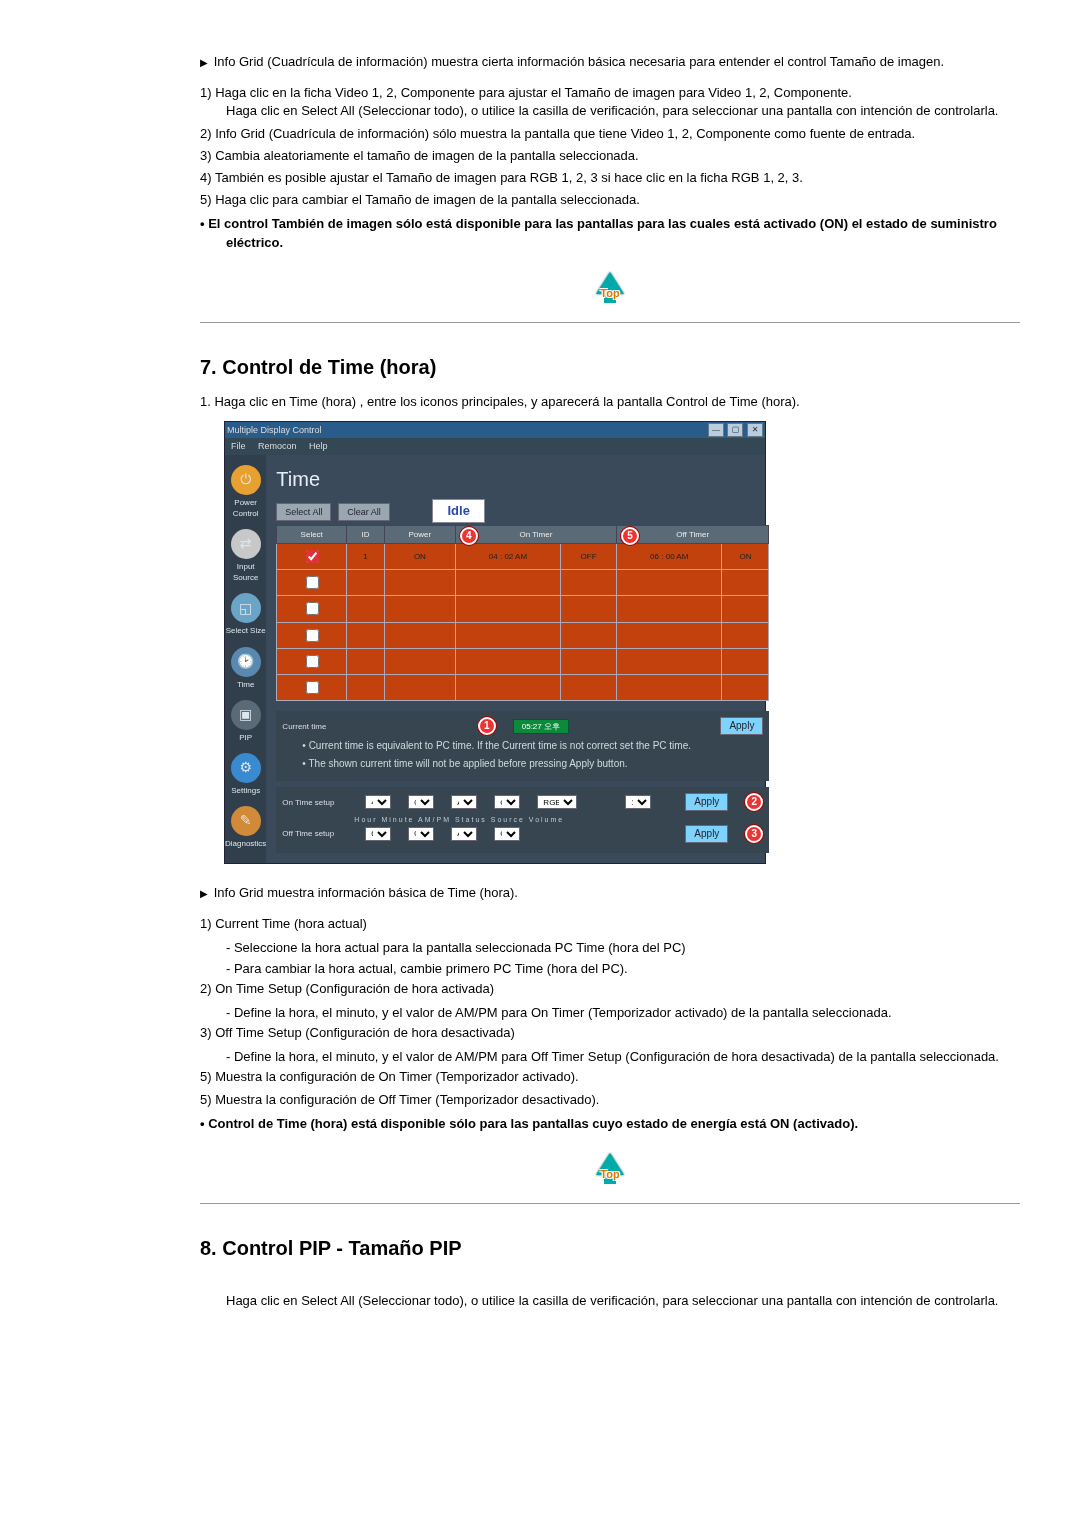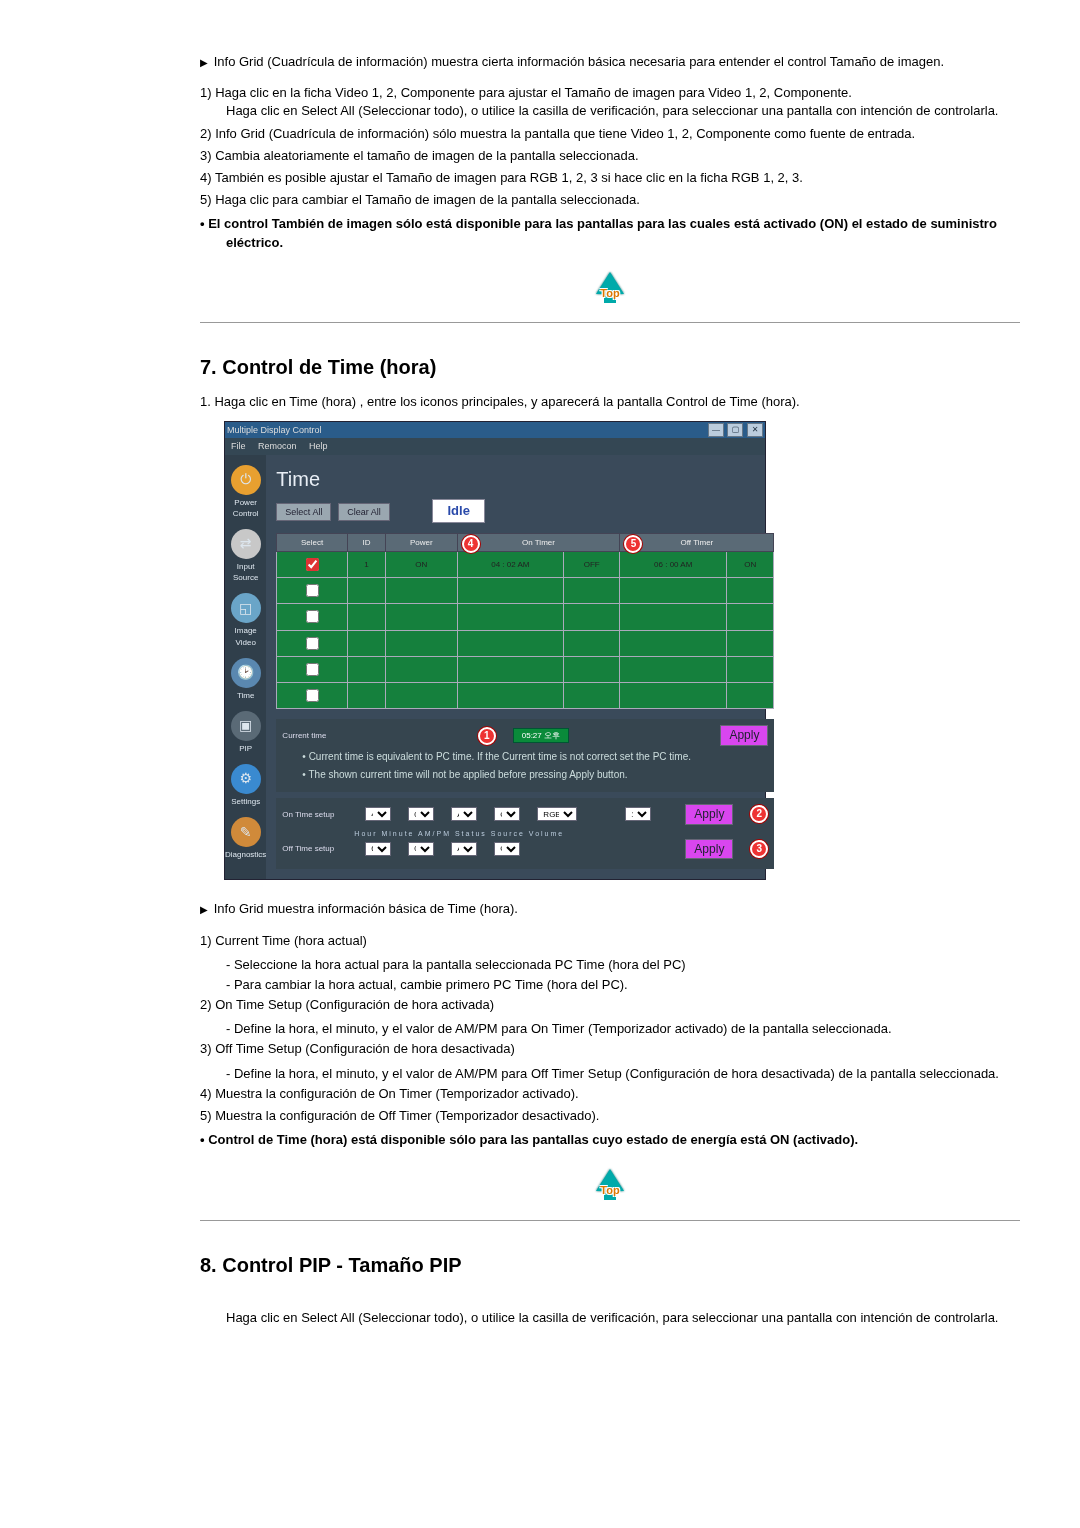--- a/index.html
+++ b/index.html
@@ -179,22 +179,22 @@
     color: #2a4aaa;
     background: #fff;
     padding: 2px 14px;
     border: 1px solid #889;
     margin-left: 36px;
   }
   table.ss-table {
     width: 100%;
     border-collapse: collapse;
     font-size: 8px;
-    margin-top: 10px;
-    background: #15803d;
+    margin-top: 2px;
+    background: #c2410c;
     color: #222;
   }
   table.ss-table th {
     background: #5a6a76;
     color: #eee;
     padding: 3px 4px;
     font-weight: normal;
     border: 1px solid #445;
     position: relative;
   }
@@ -235,22 +235,22 @@
   .ss-select {
     font-size: 8px;
     padding: 0 1px;
     background: #fff;
     color: #000;
     border: 1px solid #667;
     height: 14px;
     width: 26px;
   }
   .ss-apply-btn {
-    font-size: 12px;
-    background: #d946ef;
+    font-size: 10px;
+    background: #7dd3fc;
     color: #223;
     border: 1px solid #667;
     padding: 1px 8px;
   }
   .ss-note {
     font-size: 10px;
     color: #cdd;
     margin: 4px 0 4px 20px;
   }
   .green-box {
@@ -310,21 +310,21 @@
   </div>
   <div class="ss-menubar">
     <span>File</span>
     <span>Remocon</span>
     <span>Help</span>
   </div>
   <div class="ss-body">
     <div class="ss-sidebar">
       <div class="ss-icon"><div class="glyph" style="background:#e8a030;">⏻</div><span>Power Control</span></div>
       <div class="ss-icon"><div class="glyph" style="background:#c8c8c8;">⇄</div><span>Input Source</span></div>
-      <div class="ss-icon"><div class="glyph" style="background:#6aa5c8;">◱</div><span>Image Video</span></div>
+      <div class="ss-icon"><div class="glyph" style="background:#6aa5c8;">◱</div><span>Select Size</span></div>
       <div class="ss-icon"><div class="glyph" style="background:#5a88b0;">🕑</div><span>Time</span></div>
       <div class="ss-icon"><div class="glyph" style="background:#5a6a76;">▣</div><span>PIP</span></div>
       <div class="ss-icon"><div class="glyph" style="background:#3a8ad0;">⚙</div><span>Settings</span></div>
       <div class="ss-icon"><div class="glyph" style="background:#d08a3a;">✎</div><span>Diagnostics</span></div>
     </div>
     <div class="ss-main">
       <h3>Time</h3>
       <div class="ss-buttons">
         <span class="ss-btn">Select All</span>
         <span class="ss-btn">Clear All</span>
@@ -447,21 +447,21 @@
 <div class="sub-indent">Para cambiar la hora actual, cambie primero PC Time (hora del PC).</div>
 <ol class="custom-list">
   <li>2) On Time Setup (Configuración de hora activada)</li>
 </ol>
 <div class="sub-indent">Define la hora, el minuto, y el valor de AM/PM para On Timer (Temporizador activado) de la pantalla seleccionada.</div>
 <ol class="custom-list">
   <li>3) Off Time Setup (Configuración de hora desactivada)</li>
 </ol>
 <div class="sub-indent">Define la hora, el minuto, y el valor de AM/PM para Off Timer Setup (Configuración de hora desactivada) de la pantalla seleccionada.</div>
 <ol class="custom-list">
-  <li>4) Muestra la configuración de On Timer (Temporizador activado).</li>
+  <li>5) Muestra la configuración de On Timer (Temporizador activado).</li>
   <li>5) Muestra la configuración de Off Timer (Temporizador desactivado).</li>
 </ol>
 <ul class="bullet-list">
   <li class="bold">Control de Time (hora) está disponible sólo para las pantallas cuyo estado de energía está ON (activado).</li>
 </ul>
 
 <div class="top-icon">
   <div class="top-icon-box">
     <div class="top-arrow"></div>
     <div class="top-stem"></div>

